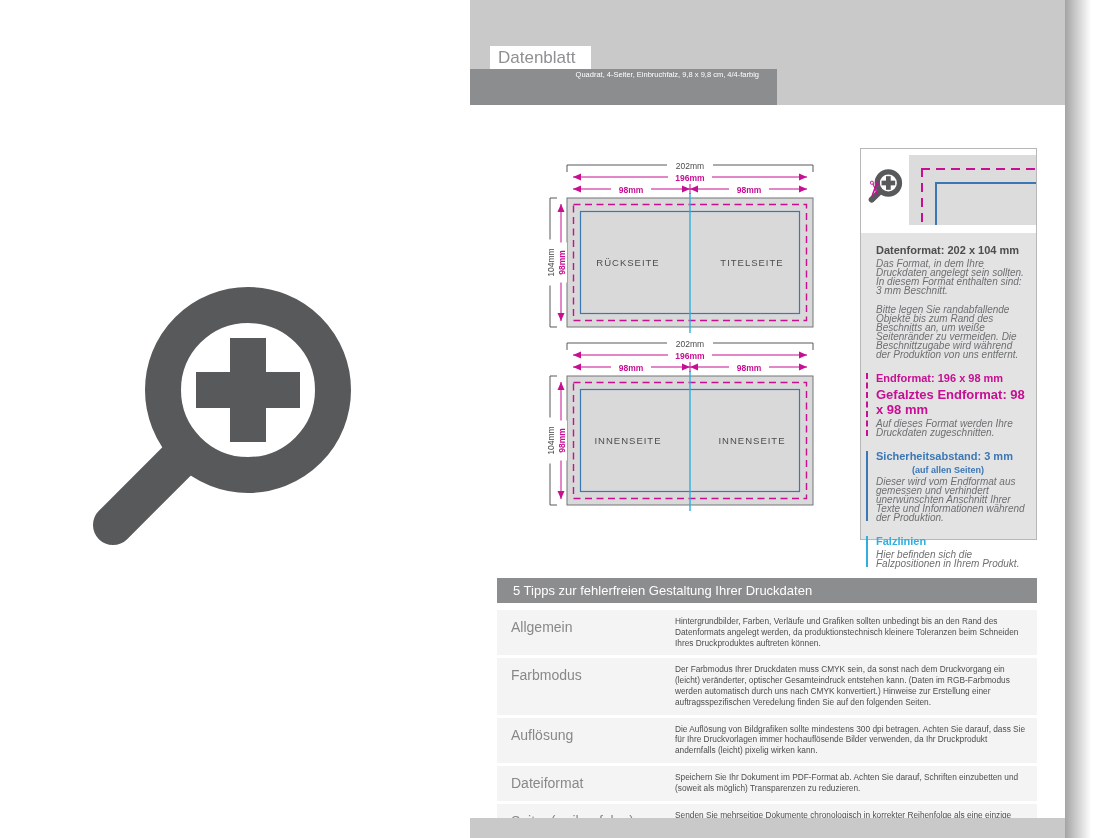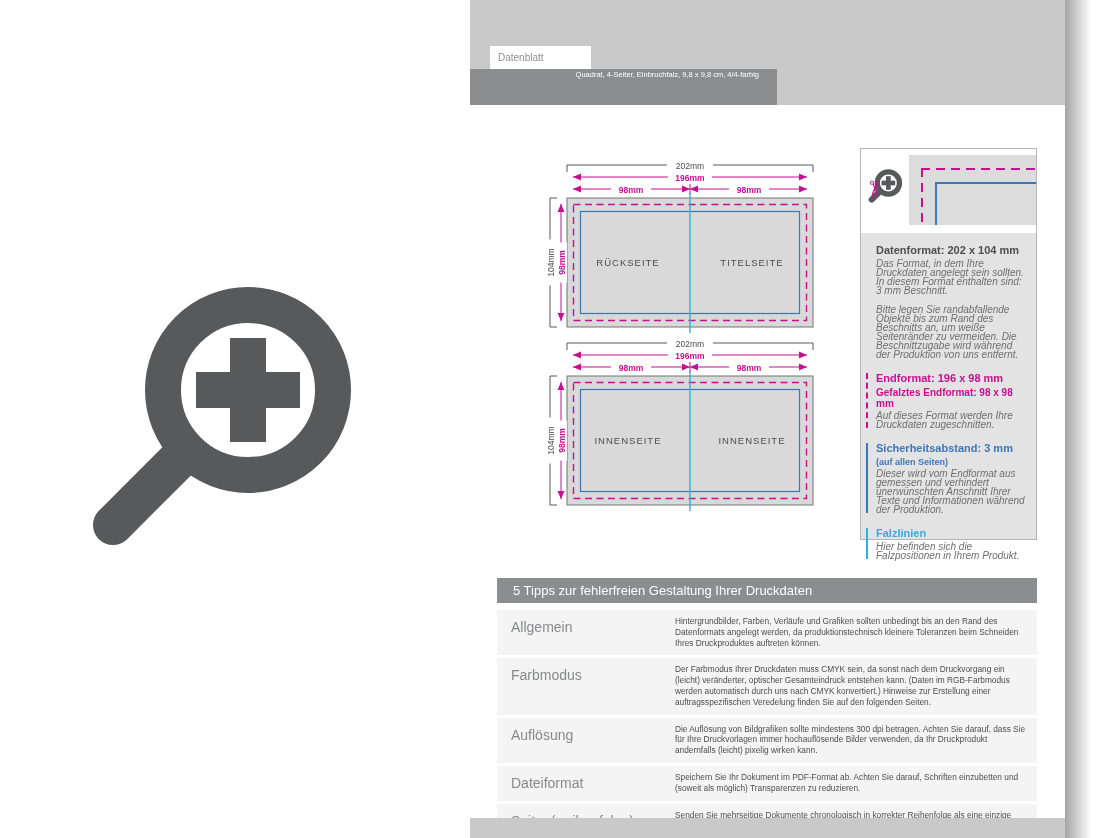--- a/index.html
+++ b/index.html
@@ -10,21 +10,21 @@
   
   .big-zoom { position:absolute; left:85px; top:268px; }
 
   
   .doc { position:absolute; left:470px; top:0; width:595px; height:838px; background:#fff; }
   .doc-shadow { position:absolute; left:1065px; top:0; width:26px; height:838px;
     background:linear-gradient(90deg, rgba(90,90,90,.55), rgba(255,255,255,0)); }
 
   .banner { position:absolute; left:0; top:0; width:100%; height:105px; background:#c9c9c9; }
   .datenblatt-tab { position:absolute; left:20px; top:46px; width:101px; height:23px; background:#fff;
-    color:#8f9092; font-size:10px; line-height:23px; padding-left:8px; }
+    color:#8f9092; font-size:17px; line-height:23px; padding-left:8px; }
   .title-bar { position:absolute; left:0; top:69px; width:307px; height:36px; background:#8c8d8f;
     color:#fff; text-align:right; padding-right:18px; }
   .title-bar .title { font-size:16px; line-height:18px; margin-top:3px; }
   .title-bar .subtitle { font-size:7.5px; line-height:10px; margin-top:1px; }
 
   .diagram { position:absolute; }
   .dimtext { font-size:8.5px; font-family:"Liberation Sans", sans-serif; }
   .dimdark { fill:#4d4d4f; }
   .dimmag  { fill:#c60f92; font-weight:bold; }
   .pagelabel { font-size:9.5px; fill:#4d4d4f; letter-spacing:1px; font-family:"Liberation Sans", sans-serif; }
@@ -44,23 +44,23 @@
   .scissors { position:absolute; left:1px; top:28px; width:24px; height:24px; color:#c60f92;
     font-size:22px; line-height:24px; text-align:center; transform:rotate(90deg); }
 
   .panel-body { position:absolute; left:0; top:84px; right:0; bottom:0; background:#e3e3e3;
     padding:11px 10px 0 15px; }
   .pb-section { position:relative; margin-bottom:13px; }
   .pb-title { font-size:11px; font-weight:bold; color:#4d4d4f; margin-bottom:3px; }
   .pb-title.mag { color:#c60f92; }
   .pb-title.blue { color:#3c77b5; }
   .pb-title.cyan { color:#30aede; }
-  .pb-sub { font-size:10px; font-weight:bold; margin-bottom:2px; }
+  .pb-sub { font-size:13px; font-weight:bold; margin-bottom:2px; }
   .pb-sub.mag { color:#c60f92; }
-  .pb-sub.blue { color:#3c77b5; font-size:9px; }
+  .pb-sub.blue { color:#3c77b5; font-size:9px;margin-left:36px; }
   .pb-text { font-size:10px; line-height:9px; color:#6e6f71;font-style:italic; }
   .pb-gap { height:10px; }
   .vline { position:absolute; left:-10px; top:1px; bottom:1px; width:0; }
   .vline.dash-mag { border-left:2px dashed #c60f92; }
   .vline.solid-blue { border-left:2px solid #3c77b5; }
   .vline.solid-cyan { border-left:2px solid #30aede; }
 
   
   .tips { position:absolute; left:27px; top:578px; width:540px; }
   .tips-header { height:25px; background:#8c8d8f; color:#fff; font-size:13px; line-height:25px;

